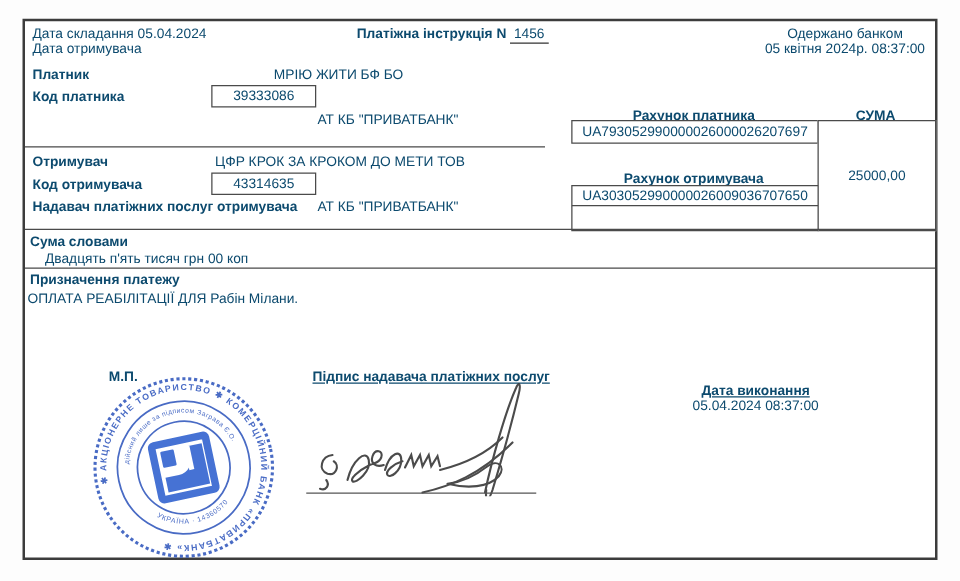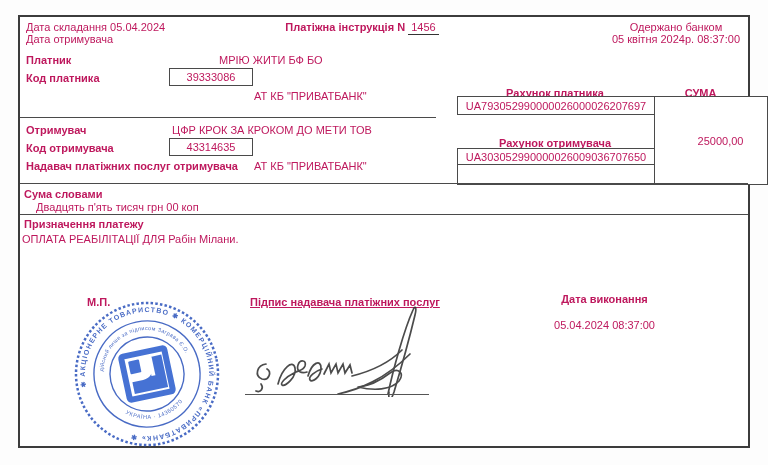--- a/index.html
+++ b/index.html
@@ -1,29 +1,29 @@
 <!DOCTYPE html>
 <html><head>
 <meta charset="utf-8">
 <style>
   html,body{margin:0;padding:0;background:#fdfdfd;}
   .page{position:relative;width:768px;height:465px;background:#fdfdfd;overflow:hidden;
-        font-family:"Liberation Sans", sans-serif;color:#be185d;}
+        font-family:"Liberation Sans", sans-serif;color:#0c4a6e;}
   .doc{position:absolute;left:18px;top:15px;width:728px;height:429px;background:#fff;
        border:2px solid #3c3c3c;}
   .abs{position:absolute;white-space:nowrap;}
   .t{font-size:11px;line-height:12px;}
   .b{font-weight:bold;}
   .ctr{text-align:center;}
   .hl{position:absolute;height:0;border-top:1.5px solid #4a4a4a;}
   .box{position:absolute;border:1.5px solid #4a4a4a;background:#fff;
        display:flex;align-items:center;justify-content:center;font-size:11px;}
   .underlined{border-bottom:1.5px solid #333;padding:0 3px 1px 3px;font-weight:normal;}
   .sumbox{position:absolute;border:1.5px solid #4a4a4a;display:flex;align-items:center;
-          justify-content:center;font-size:11px;background:#fff;padding-left:19px;}
+          justify-content:center;font-size:11px;background:#fff;}
   .sigline{position:absolute;height:1px;background:#555;}
   .stamp{position:absolute;transform:rotate(-12deg);opacity:0.92;}
   .sig{position:absolute;}
 </style>
 </head>
 <body>
 
 <div class="page">
   <div class="doc">
 
@@ -85,21 +85,21 @@
     <div class="abs t b" style="left:4px;top:171px;">Сума словами</div>
     <div class="abs t" style="left:16px;top:184px;">Двадцять п'ять тисяч грн 00 коп</div>
     <div class="hl" style="left:0;top:197px;width:728px;"></div>
 
     <div class="abs t b" style="left:4px;top:201px;">Призначення платежу</div>
     <div class="abs t" style="left:2px;top:216px;">ОПЛАТА РЕАБІЛІТАЦІЇ ДЛЯ Рабін Мілани.</div>
 
     <div class="abs t b" style="left:67px;top:279px;">М.П.</div>
     <div class="abs t b" style="left:230px;top:279px;text-decoration:underline;">Підпис надавача платіжних послуг</div>
 
-    <div class="abs t b ctr" style="left:502px;top:276px;width:165px;">Дата виконання</div>
+    <div class="abs t b ctr" style="left:502px;top:290px;width:165px;text-decoration:underline;">Дата виконання</div>
     <div class="abs t ctr" style="left:502px;top:302px;width:165px;">05.04.2024 08:37:00</div>
 
     <svg class="stamp" style="left:52px;top:282px;" width="150" height="150" viewBox="0 0 150 150">
       <defs>
         <path id="outerCircle" d="M 13 75 A 62 62 0 1 1 137 75 A 62 62 0 1 1 13 75"></path>
         <path id="innerTop" d="M 31 75 A 44 44 0 1 1 119 75"></path>
         <path id="innerBottom" d="M 30 75 A 45 45 0 0 0 120 75"></path>
       </defs>
       <circle cx="75" cy="75" r="71" fill="none" stroke="#3a5fc0" stroke-width="2.5" stroke-dasharray="2.5 2.2"></circle>
       <circle cx="75" cy="75" r="53" fill="none" stroke="#3a5fc0" stroke-width="1.4"></circle>

